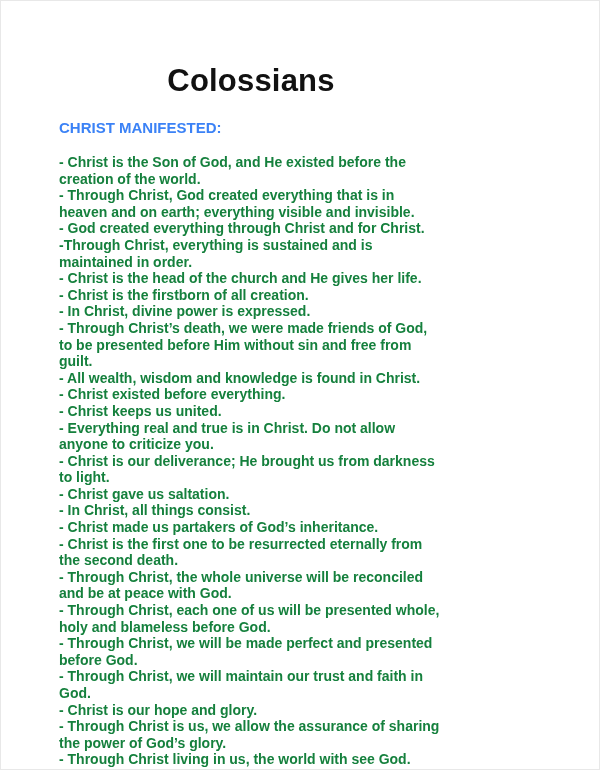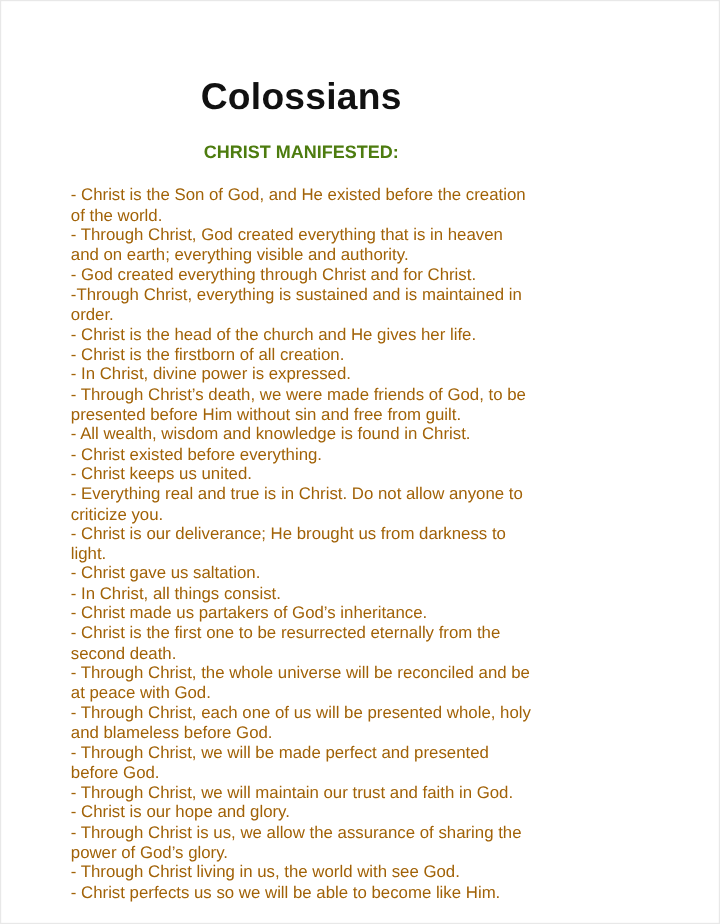--- a/index.html
+++ b/index.html
@@ -24,48 +24,48 @@
   }
   .doc-title {
     text-align: center;
     font-size: 31px;
     font-weight: bold;
     letter-spacing: 0.2px;
     margin: 0 0 20px 0;
     color: #111111;
   }
   .doc-subtitle {
-    text-align: center;
+    text-align: left;
     font-size: 15px;
     font-weight: bold;
     margin: 0 0 18px 0;
-    color: #4d7c0f;
+    color: #3b82f6;
   }
   .items {
     font-size: 14px;
     line-height: 16.6px;
   }
   .items p.item {
     margin: 0;
     padding: 0;
-    font-weight: 400;
-    color: #a16207;
+    font-weight: 700;
+    color: #15803d;
   }
 </style>
 </head>
 <body>
 
 <div class="page">
   <h1 class="doc-title">Colossians</h1>
 
   <h2 class="doc-subtitle">CHRIST MANIFESTED:</h2>
 
   <div class="items">
       <p class="item">- Christ is the Son of God, and He existed before the creation of the world.</p>
-      <p class="item">- Through Christ, God created everything that is in heaven and on earth; everything visible and authority.</p>
+      <p class="item">- Through Christ, God created everything that is in heaven and on earth; everything visible and invisible.</p>
       <p class="item">- God created everything through Christ and for Christ.</p>
       <p class="item">-Through Christ, everything is sustained and is maintained in order.</p>
       <p class="item">- Christ is the head of the church and He gives her life.</p>
       <p class="item">- Christ is the firstborn of all creation.</p>
       <p class="item">- In Christ, divine power is expressed.</p>
       <p class="item">- Through Christ’s death, we were made friends of God, to be presented before Him without sin and free from guilt.</p>
       <p class="item">- All wealth, wisdom and knowledge is found in Christ.</p>
       <p class="item">- Christ existed before everything.</p>
       <p class="item">- Christ keeps us united.</p>
       <p class="item">- Everything real and true is in Christ. Do not allow anyone to criticize you.</p>

